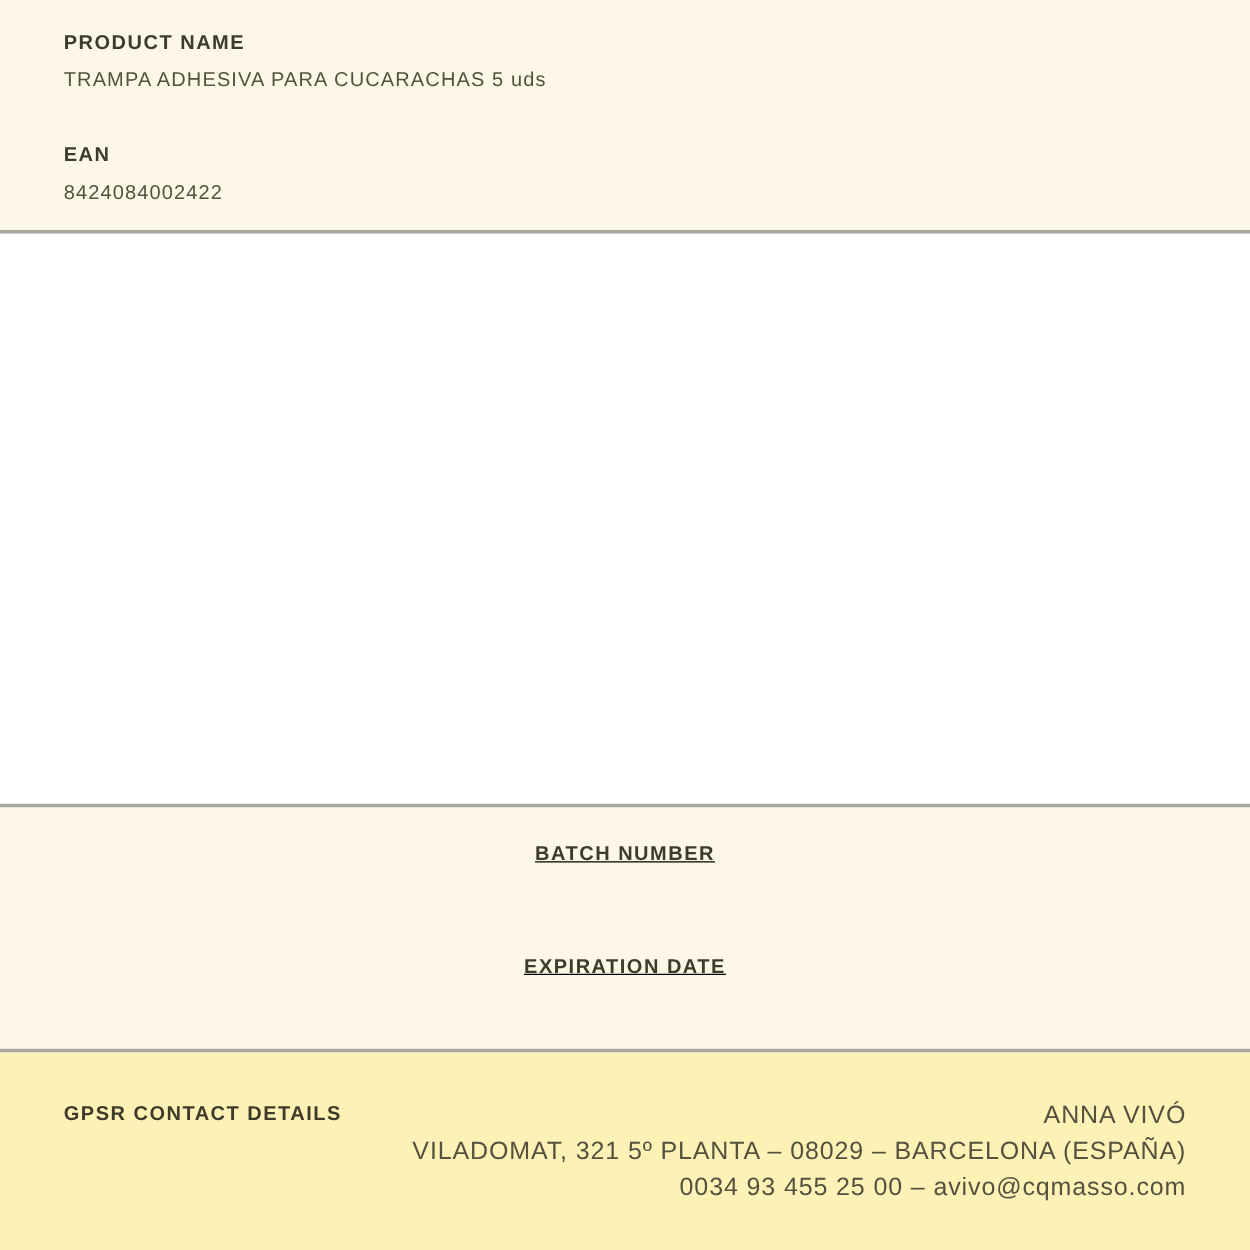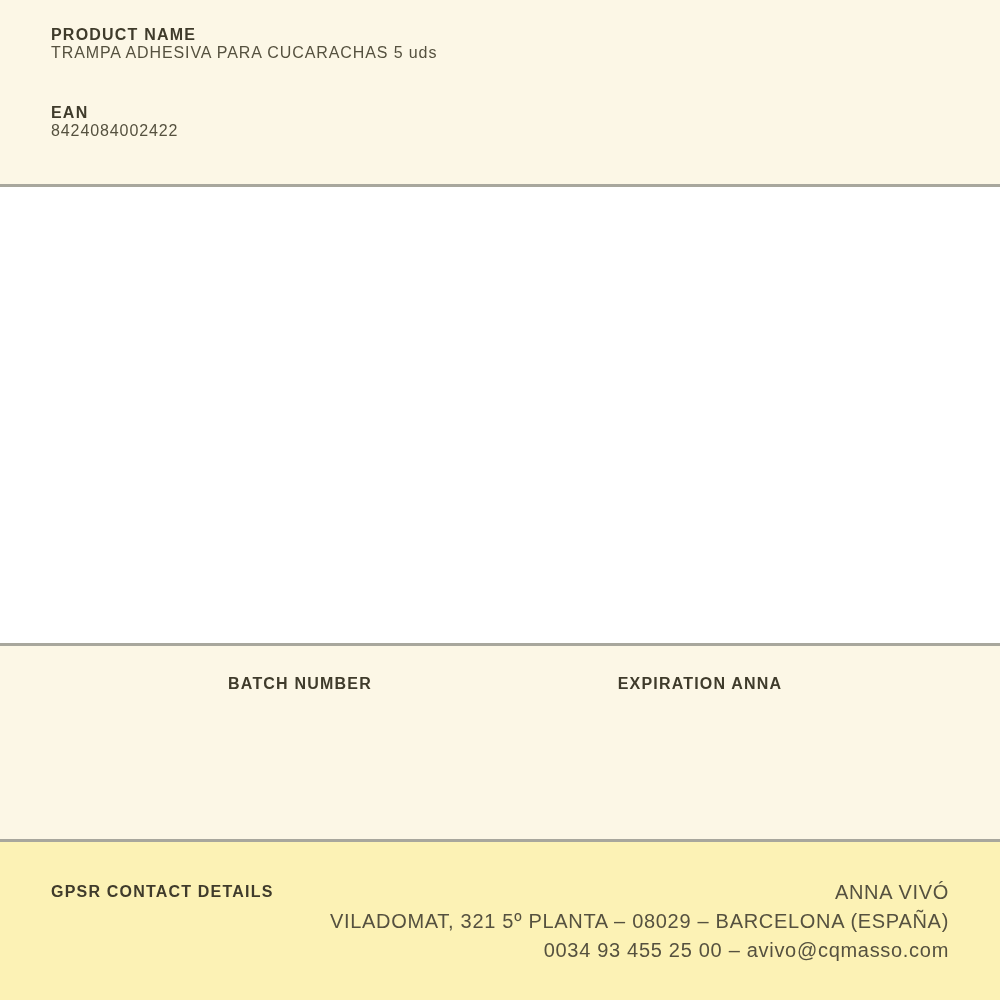--- a/index.html
+++ b/index.html
@@ -34,39 +34,41 @@
     letter-spacing: 1.2px;
     color: #3f3b2b;
     line-height: 18px;
   }
   .field-value {
     font-size: 16px;
     font-weight: normal;
     letter-spacing: 0.9px;
     color: #55513f;
     line-height: 18px;
+    margin-top: 12px;
   }
   .field-gap { margin-top: 42px; }
   
   .section-white {
     height: 456px;
     background: #ffffff;
     flex: 0 0 auto;
   }
   
   .section-fields {
     height: 193px;
     background: #fcf7e6;
     padding: 29px 100px 0 100px;
     flex: 0 0 auto;
   }
   .fields-grid {
     display: grid;
-    grid-template-columns: 1fr 1fr;
+    grid-template-columns: 1fr;
     grid-row-gap: 44px;
+    text-decoration: underline;
   }
   .field-block {
     text-align: center;
     min-height: 46px;
   }
   .field-block .field-value { margin-top: 11px; }
   
   .section-contact {
     flex: 1 1 auto;
     background: #fcf2b5;
@@ -118,21 +120,21 @@
 
   <div class="section-fields">
     <div class="fields-grid">
 
       <div class="field-block">
         <div class="field-label">BATCH NUMBER</div>
         <div class="field-value"></div>
       </div>
 
       <div class="field-block">
-        <div class="field-label">EXPIRATION ANNA</div>
+        <div class="field-label">EXPIRATION DATE</div>
         <div class="field-value"></div>
       </div>
 
 
 
     </div>
   </div>
 
   <div class="divider"></div>
 

